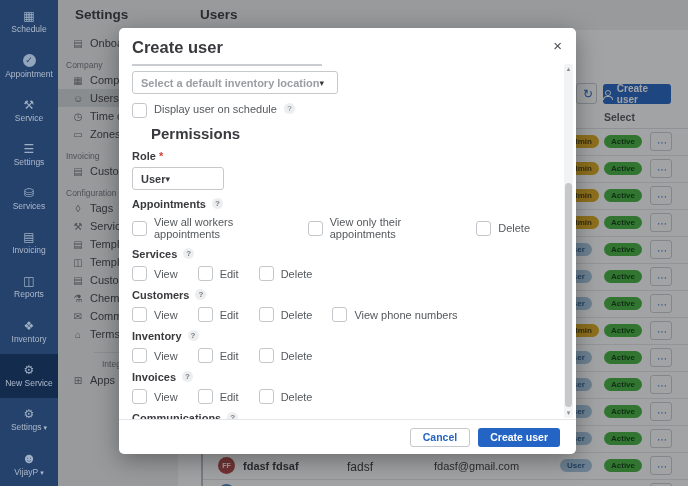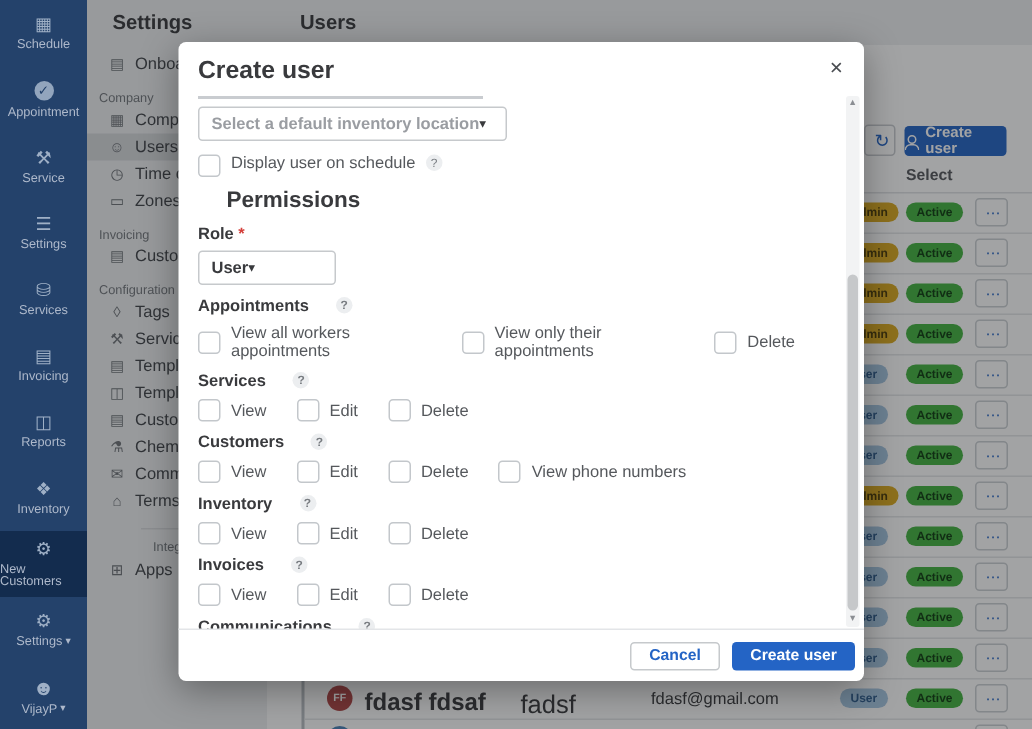--- a/index.html
+++ b/index.html
@@ -33,22 +33,22 @@
   .refresh-btn{position:absolute;left:398px;top:53px;width:21px;height:21px;border:1px solid #c9ccd0;border-radius:3px;background:#fff;color:#2464c5;font-size:12px;line-height:19px;text-align:center;cursor:pointer;}
   .create-btn{position:absolute;left:425px;top:54px;width:68px;height:20px;background:#2464c5;border-radius:3px;color:#fff;font-size:10px;font-weight:bold;display:flex;align-items:center;justify-content:center;gap:5px;cursor:pointer;}
   .p-ico{width:9px;height:9px;position:relative;display:inline-block;}
   .p-ico::before{content:"";position:absolute;top:0;left:2px;width:4px;height:4px;border:1px solid #fff;border-radius:50%;}
   .p-ico::after{content:"";position:absolute;bottom:-1px;left:0;width:8px;height:3px;border:1px solid #fff;border-bottom:none;border-radius:4px 4px 0 0;}
   .table{position:absolute;left:23px;top:75px;right:0;bottom:-200px;border-left:2px solid #b9bec3;}
   .t-head{height:23px;border-bottom:1px solid #e0e2e5;position:relative;}
   .th-status{position:absolute;left:401px;top:6px;font-size:10.5px;font-weight:bold;color:#55585c;}
   .t-row{height:26px;border-bottom:1px solid #e4e6e8;position:relative;}
   .avatar{position:absolute;left:15px;top:4px;width:17px;height:17px;border-radius:50%;color:#fff;font-size:7px;font-weight:bold;display:flex;align-items:center;justify-content:center;}
-  .t-name{position:absolute;left:40px;top:7px;font-size:16px;font-weight:bold;color:#393a3d;}
-  .t-user{position:absolute;left:144px;top:7px;font-size:17px;color:#393a3d;}
+  .t-name{position:absolute;left:40px;top:7px;font-size:11px;font-weight:bold;color:#393a3d;}
+  .t-user{position:absolute;left:144px;top:7px;font-size:12px;color:#393a3d;}
   .t-email{position:absolute;left:231px;top:7px;font-size:11px;color:#393a3d;}
   .badge{position:absolute;top:6px;height:13px;border-radius:7px;font-size:8px;font-weight:bold;display:flex;align-items:center;padding:0 7px;}
   .badge.role-admin{left:357px;background:#dcaa1e;color:#4a3a05;}
   .badge.role-user{left:357px;background:#a6c6e2;color:#2d5c8c;}
   .badge.status{left:401px;background:#44b340;color:#0e3d10;}
   .t-menu{position:absolute;left:447px;top:3px;width:22px;height:19px;border:1px solid #ccd0d4;border-radius:3px;background:#fff;color:#2464c5;font-size:10px;line-height:17px;text-align:center;cursor:pointer;}
   
   .overlay{position:absolute;left:58px;top:0;right:0;bottom:0;background:rgba(22,24,28,0.40);z-index:40;}
   
   .modal{position:absolute;left:119px;top:28px;width:457px;height:426px;background:#fff;border-radius:5px;box-shadow:0 6px 24px rgba(0,0,0,.35);z-index:50;}
@@ -63,28 +63,28 @@
   .cb{width:13px;height:13px;border:1px solid #c3c7cb;border-radius:3px;background:#fff;flex:0 0 13px;cursor:pointer;}
   .cb-line{display:flex;align-items:flex-start;gap:7px;font-size:11px;color:#55585c;}
   .help{width:11px;height:11px;border-radius:50%;background:#eceef0;color:#787c81;font-size:8px;display:inline-flex;align-items:center;justify-content:center;flex:0 0 11px;}
   .disp-row{margin-top:9px;}
   .perm-title{margin-top:7px;font-size:15px;font-weight:bold;color:#393a3d;margin-left:19px;}
   .role-label{margin-top:8px;font-size:11px;font-weight:bold;color:#393a3d;}
   .req{color:#d43f3a;}
   .role-sel{width:74px;margin-top:5px;}
   .perm-sections{margin-top:6px;}
   .perm-sec{margin-top:3px;}
-  .perm-h{height:13px;margin-top:7px;display:flex;align-items:center;gap:18px;font-size:11px;font-weight:bold;color:#393a3d;}
+  .perm-h{height:13px;margin-top:7px;display:flex;align-items:center;gap:6px;font-size:11px;font-weight:bold;color:#393a3d;}
   .perm-row{margin-top:6px;display:flex;align-items:center;}
   .perm-row .cb-item{display:flex;align-items:center;gap:7px;margin-right:20px;font-size:11px;color:#55585c;}
   .m-scroll{position:absolute;right:3px;top:36px;bottom:36px;width:9px;background:#f2f3f4;border-radius:2px;}
   .m-scroll .arr{position:absolute;left:0;right:0;height:10px;color:#8b8e93;font-size:7px;text-align:center;line-height:10px;}
   .m-scroll .arr.up{top:0;} .m-scroll .arr.down{bottom:0;}
   .m-thumb{position:absolute;left:1px;right:1px;top:119px;bottom:11px;background:#c6c8ca;border-radius:4px;cursor:pointer;}
-  .m-foot{position:absolute;left:0;right:0;bottom:0;height:34px;border-top:1px solid #e3e5e8;display:flex;align-items:center;justify-content:flex-end;gap:8px;padding-right:6px;}
+  .m-foot{position:absolute;left:0;right:0;bottom:0;height:34px;border-top:1px solid #e3e5e8;display:flex;align-items:center;justify-content:flex-end;gap:8px;padding-right:16px;}
   .btn{height:19px;padding:0 12px;border-radius:3px;font-size:10.5px;font-weight:bold;display:flex;align-items:center;cursor:pointer;}
   .btn.cancel{border:1px solid #c6c9cc;background:#fff;color:#2464c5;}
   .btn.primary{background:#2464c5;color:#fff;border:none;}
 </style>
 </head>
 <body>
 
 <nav class="sidebar" data-name="sidebar">
     <div class="sb-item" data-name="sidebar-item-schedule">
       <span class="sb-ico" data-name="calendar-icon">▦</span>
@@ -113,21 +113,21 @@
     <div class="sb-item" data-name="sidebar-item-reports">
       <span class="sb-ico" data-name="report-chart-icon">◫</span>
       <div class="sb-label" data-name="sidebar-item-label">Reports</div>
     </div>
     <div class="sb-item" data-name="sidebar-item-inventory">
       <span class="sb-ico" data-name="inventory-boxes-icon">❖</span>
       <div class="sb-label" data-name="sidebar-item-label">Inventory</div>
     </div>
     <div class="sb-item sel" data-name="sidebar-item-new-settings">
       <span class="sb-ico" data-name="gear-icon">⚙</span>
-      <div class="sb-label" data-name="sidebar-item-label">New Customers</div>
+      <div class="sb-label" data-name="sidebar-item-label">New Service</div>
     </div>
     <div class="sb-item" data-name="sidebar-item-settings">
       <span class="sb-ico" data-name="gear-icon">⚙</span>
       <div class="sb-label" data-name="sidebar-item-label">Settings<span class="sb-caret" data-name="caret-down-icon">▾</span></div>
     </div>
     <div class="sb-item" data-name="sidebar-item-vijayp">
       <span class="sb-ico" data-name="user-avatar-icon">☻</span>
       <div class="sb-label" data-name="sidebar-item-label">VijayP<span class="sb-caret" data-name="caret-down-icon">▾</span></div>
     </div>
   </nav>

